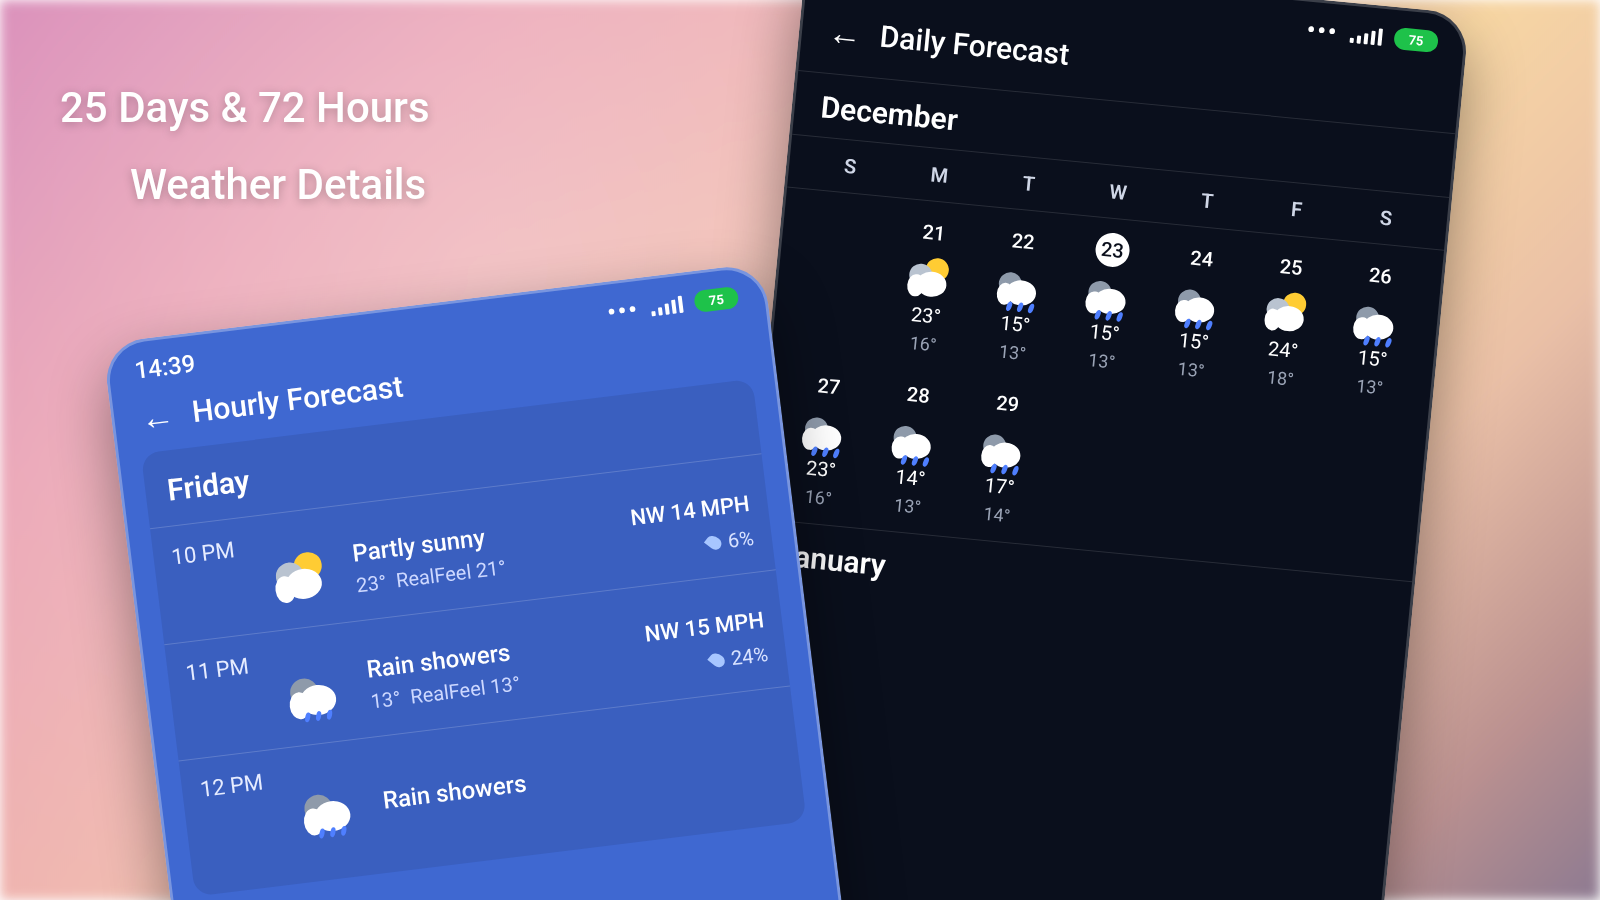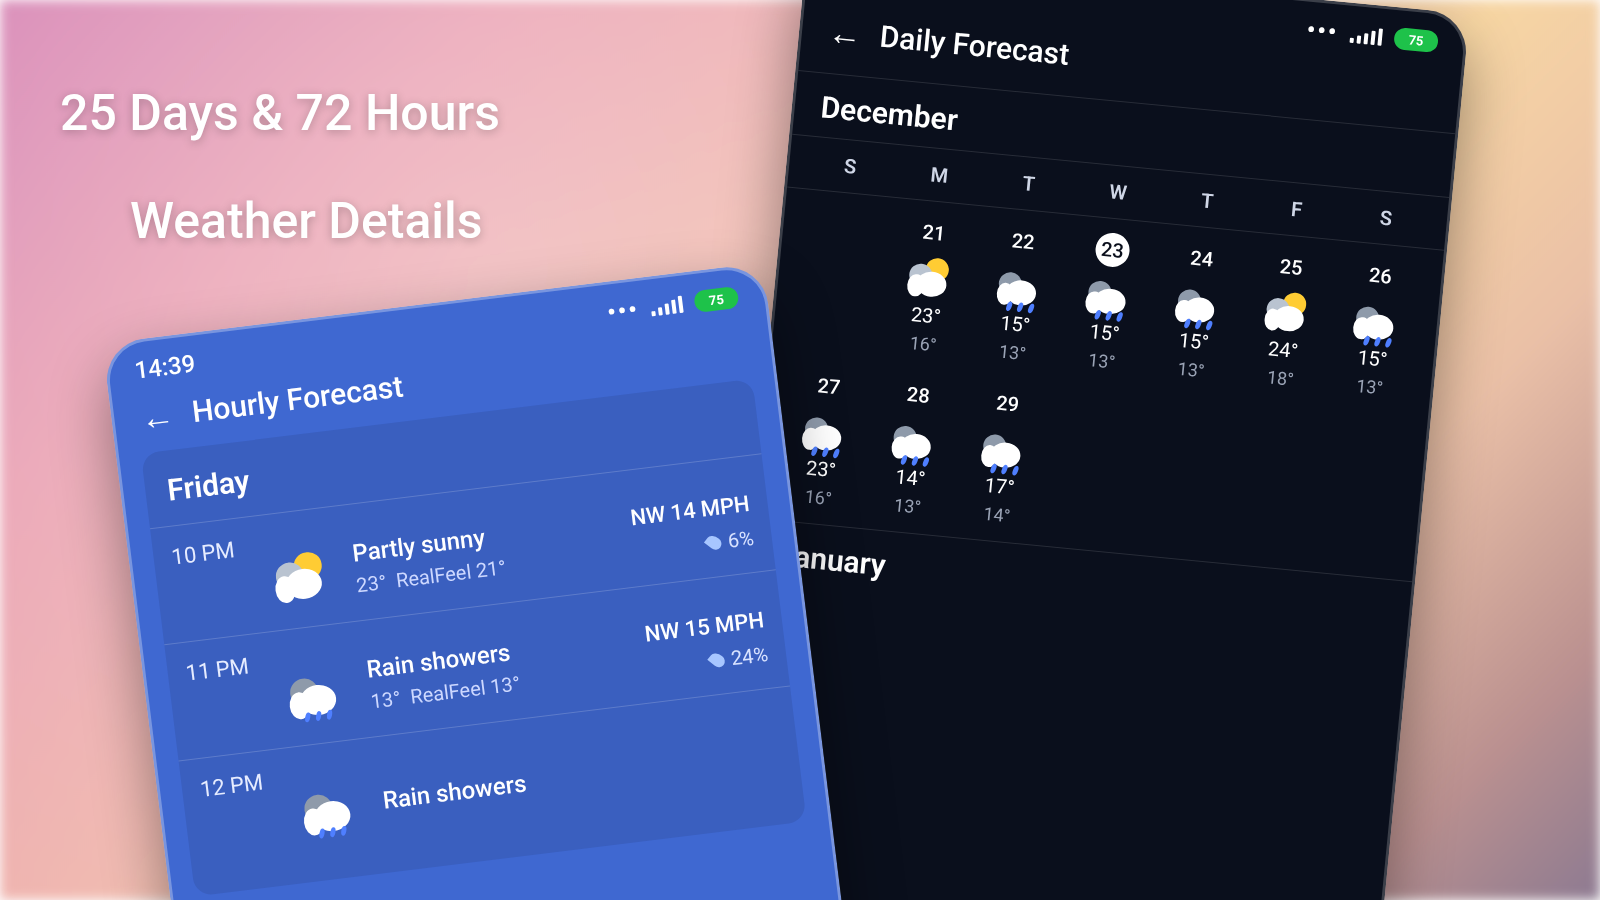--- a/index.html
+++ b/index.html
@@ -30,25 +30,25 @@
     inset: 0;
     background: radial-gradient(circle at 30% 30%, rgba(255,255,255,0.25), transparent 60%);
   }
 
   .headline {
     position: absolute;
     left: 60px;
     top: 80px;
     color: #fff;
     font-weight: 500;
-    font-size: 50px;
+    font-size: 42px;
     line-height: 1.35;
     text-shadow: 0 2px 10px rgba(0,0,0,0.25);
   }
-  .headline .l2 { margin-left: 70px; margin-top: 40px; }
+  .headline .l2 { margin-left: 70px; margin-top: 20px; }
 
   
   .phone {
     position: absolute;
     border-radius: 42px;
     box-shadow: 0 25px 60px rgba(0,0,0,0.4);
     overflow: hidden;
     color: #fff;
   }
   .phone .statusbar {

